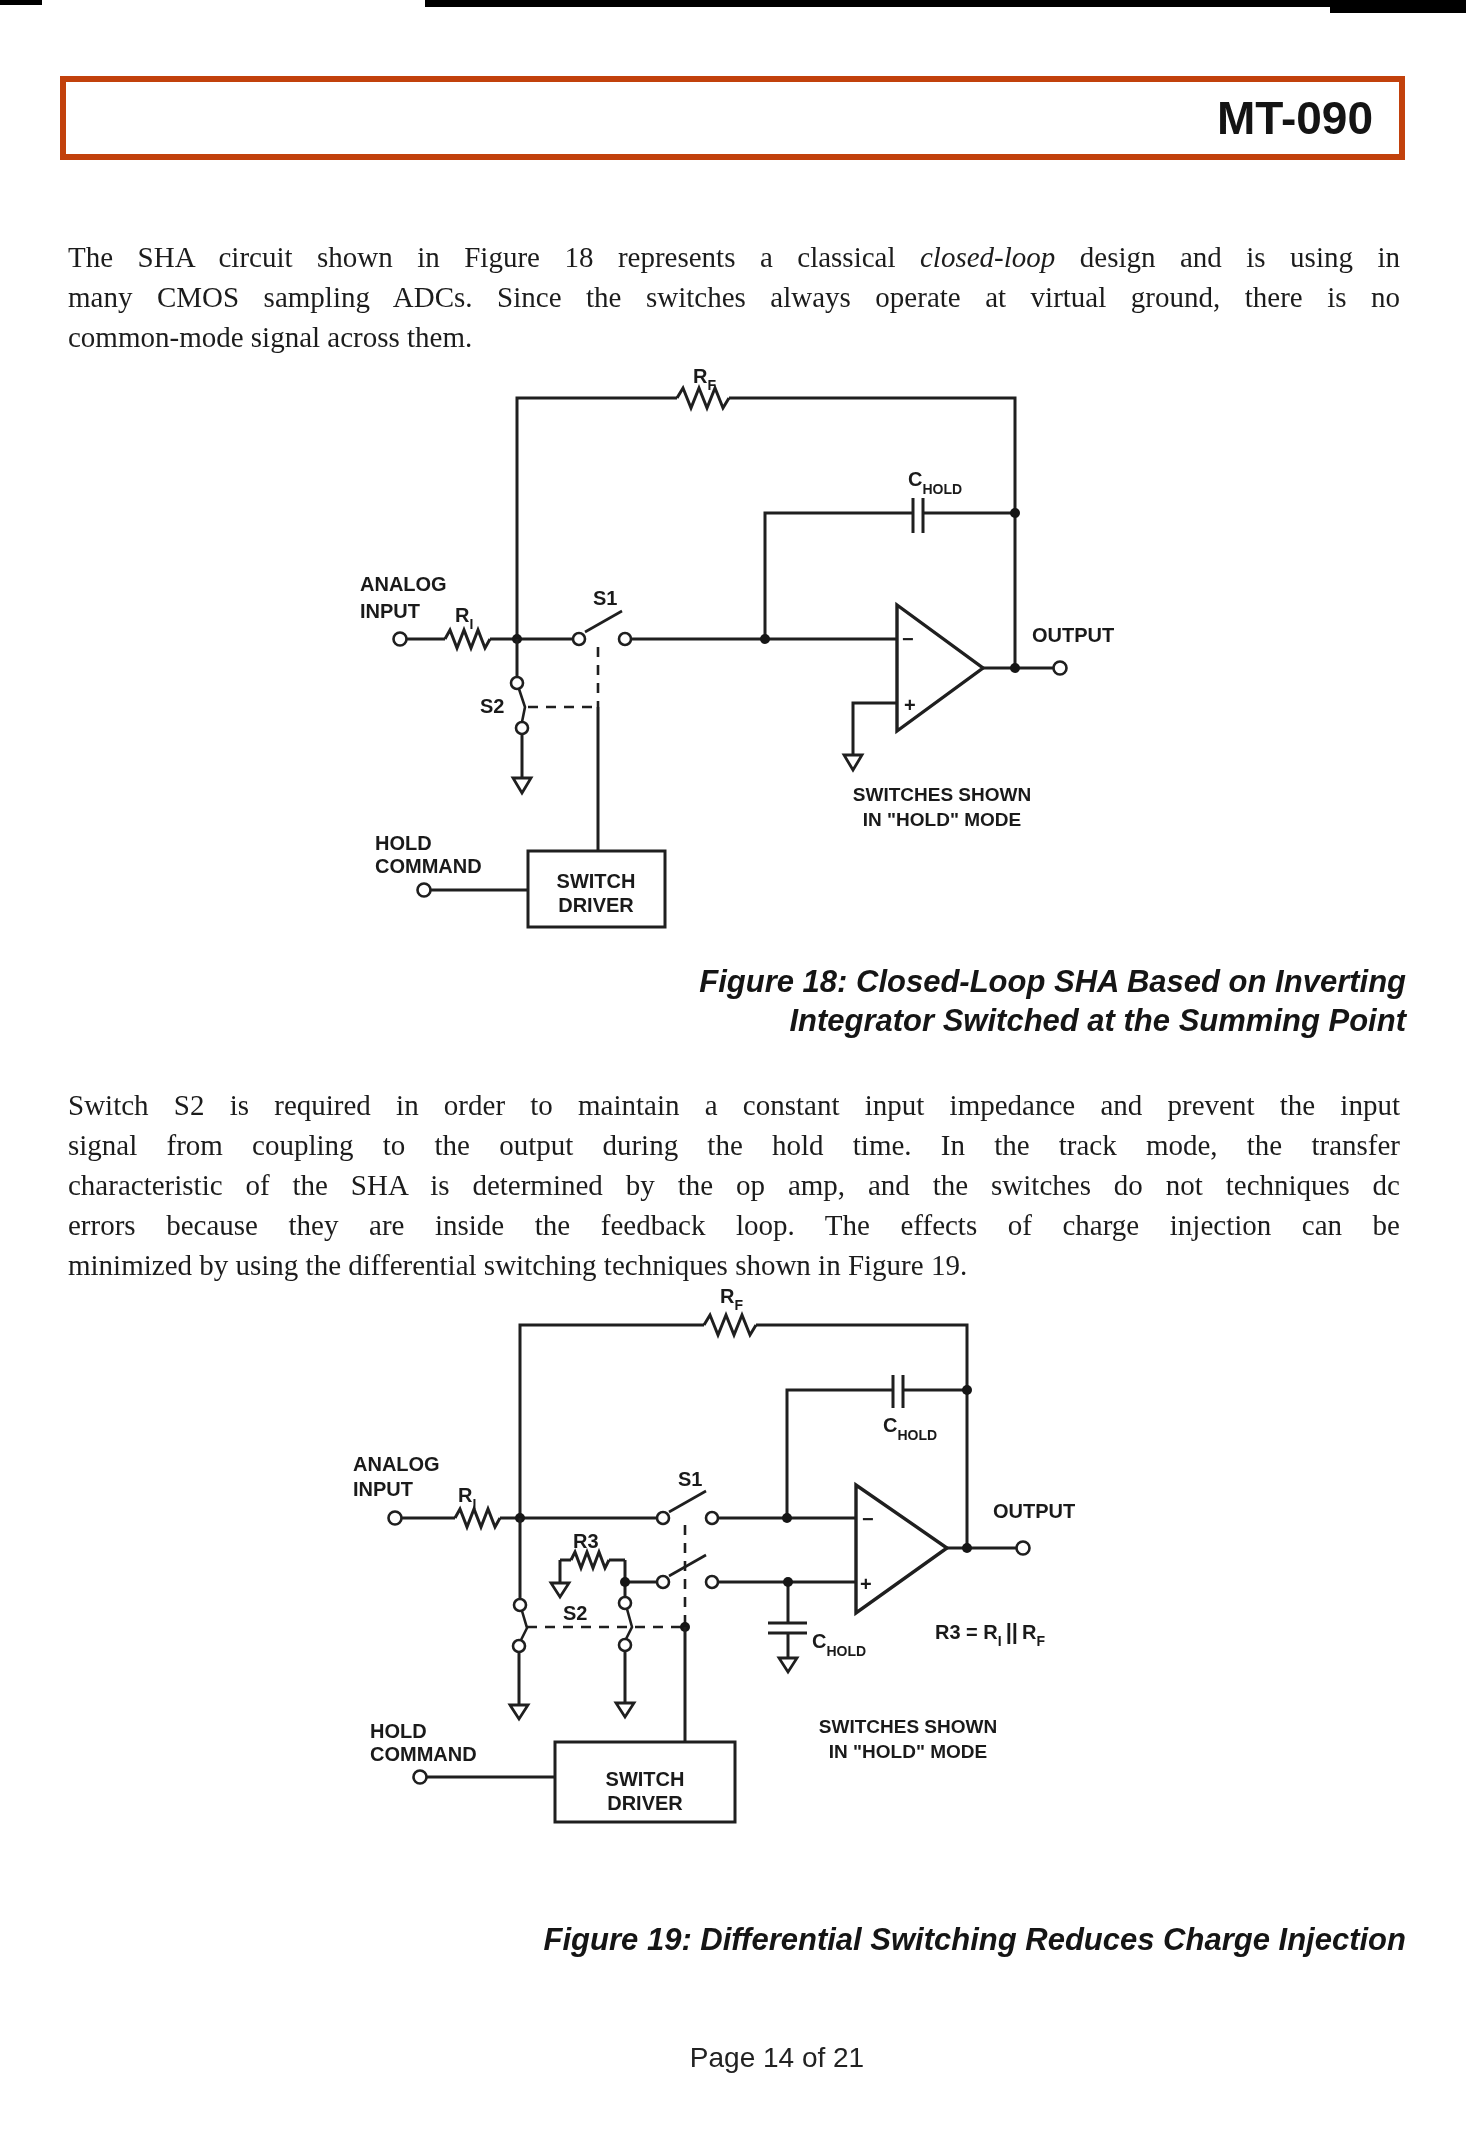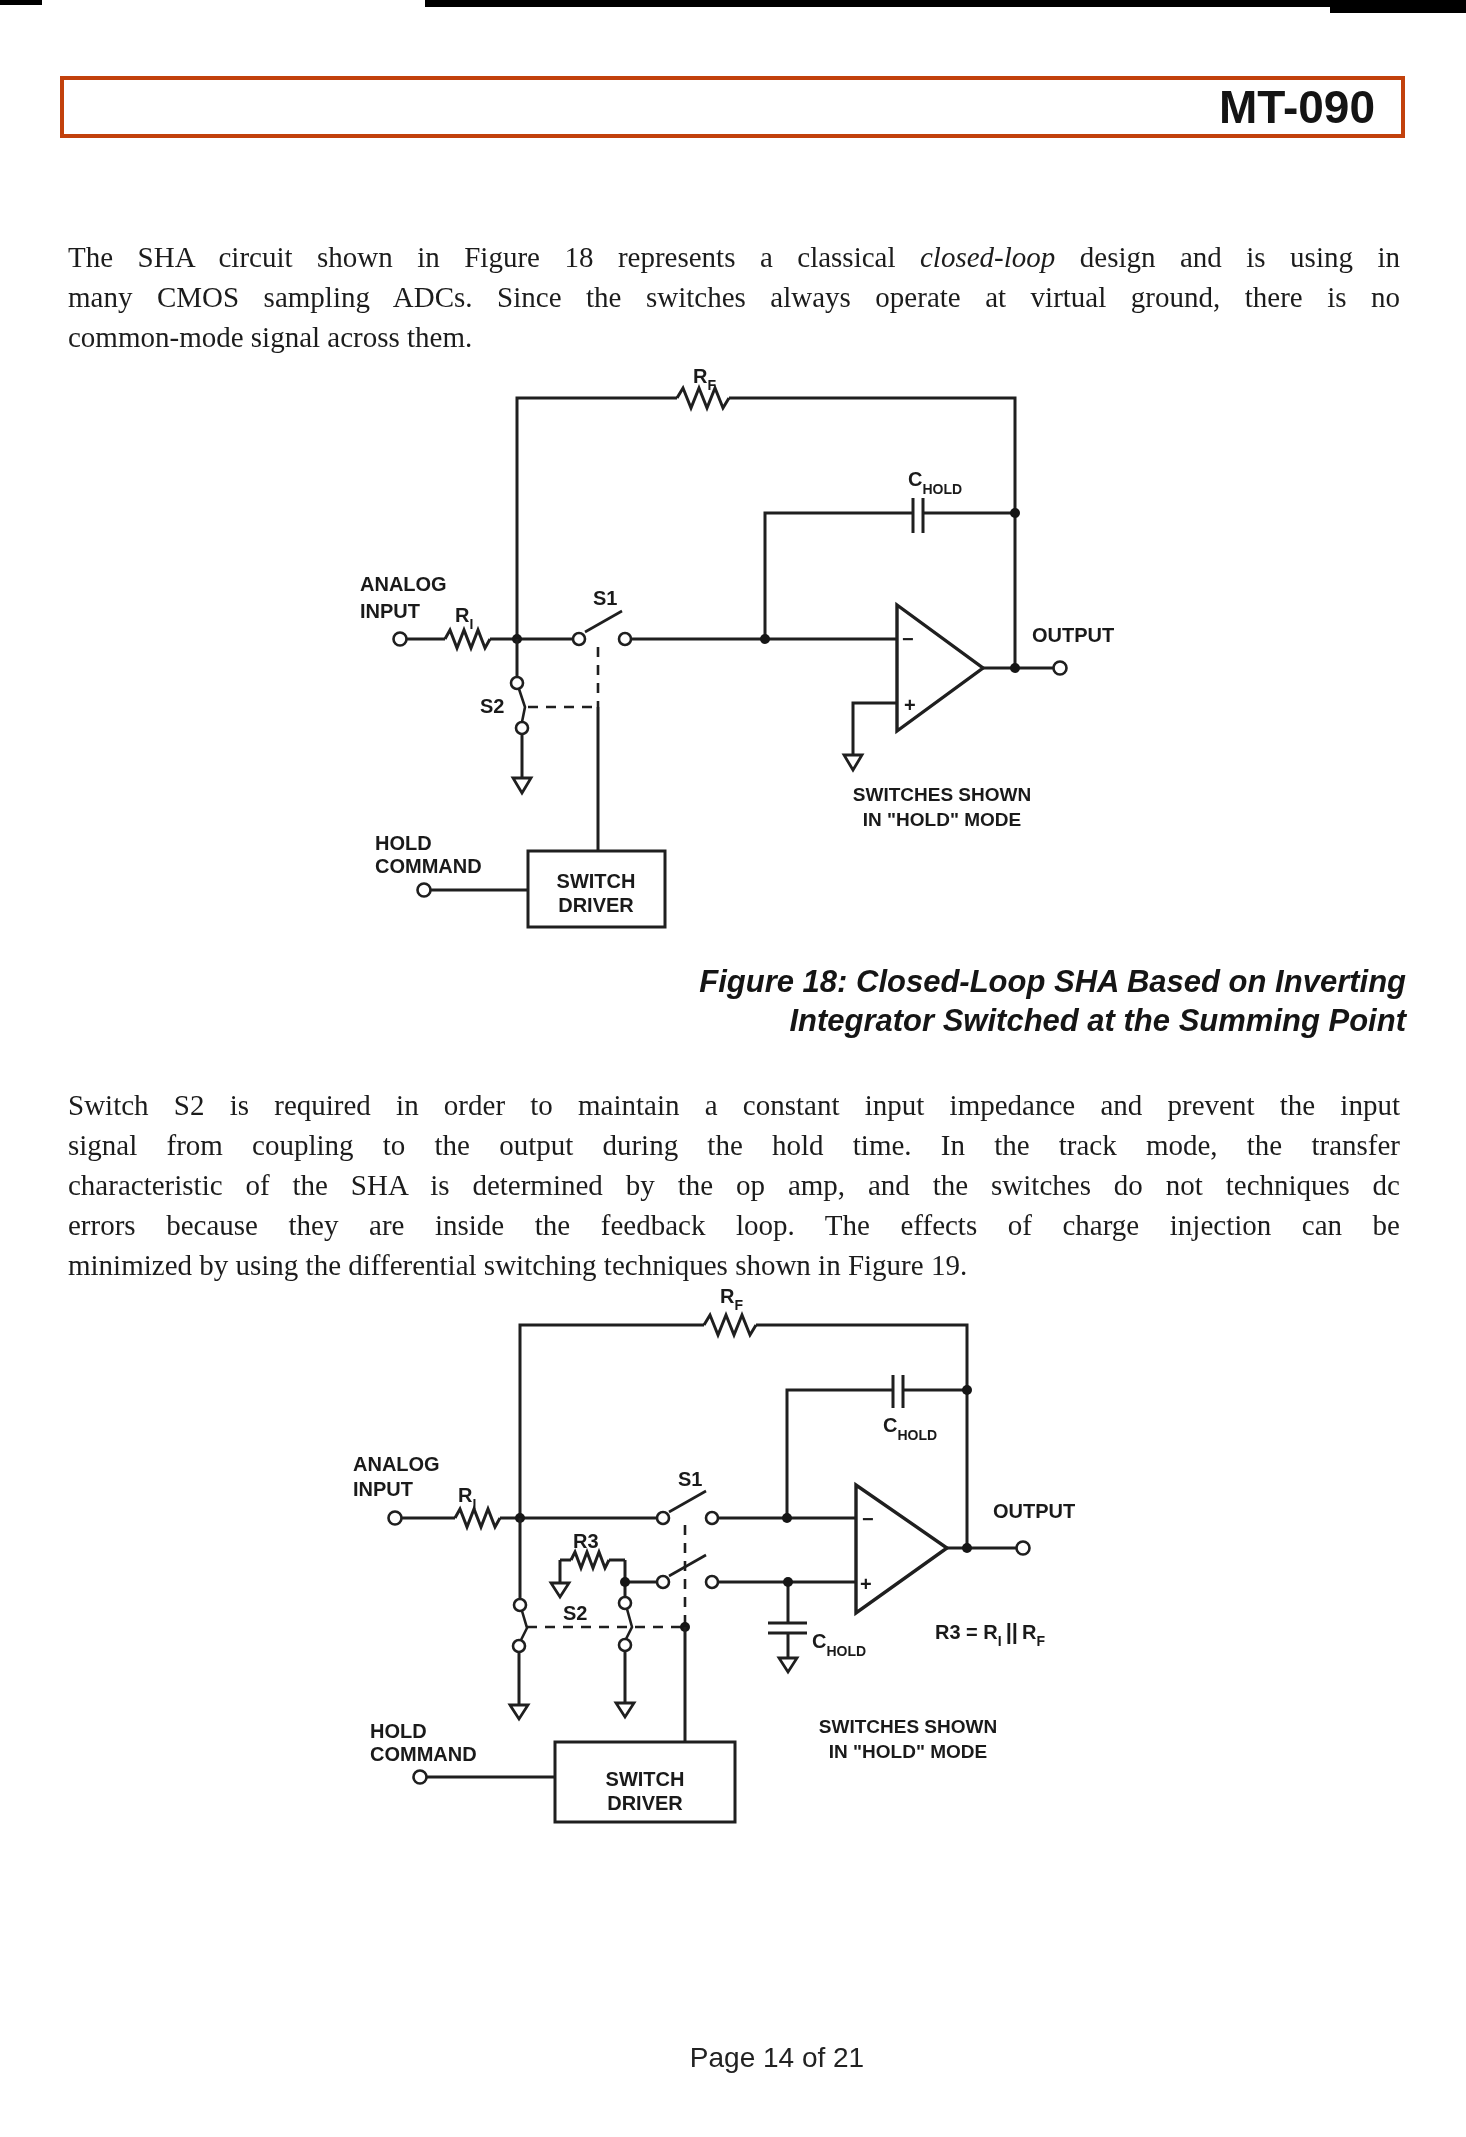--- a/index.html
+++ b/index.html
@@ -6,22 +6,22 @@
   .page{
     position:relative;
     width:1466px;height:2137px;
     background:#ffffff;
     font-family:"Liberation Serif", serif;
     color:#1a1a1a;
     overflow:hidden;
   }
   .scan-edge{position:absolute;background:#000;}
   .header-box{
-    position:absolute;left:60px;top:76px;width:1345px;height:62px;
-    border:4px solid #c2410c;box-sizing:border-box;
+    position:absolute;left:60px;top:76px;width:1345px;height:84px;
+    border:6px solid #c2410c;box-sizing:border-box;
     display:flex;align-items:center;justify-content:flex-end;
     padding-right:26px;
   }
   .doc-id{
     font-family:"Liberation Sans", sans-serif;
     font-weight:bold;font-size:46px;color:#141414;letter-spacing:0px;
   }
   .body-par{
     position:absolute;left:68px;width:1332px;
     font-size:29px;line-height:40px;color:#1c1c1c;
@@ -240,16 +240,19 @@
     <text x="365" y="535" text-anchor="middle">DRIVER</text>
     <circle class="term" cx="140" cy="502" r="6.5"></circle>
     <path class="wire" d="M147,502 H275"></path>
     <text x="90" y="463">HOLD</text>
     <text x="90" y="486">COMMAND</text>
 
     <text class="note" x="628" y="458" text-anchor="middle">SWITCHES SHOWN</text>
     <text class="note" x="628" y="483" text-anchor="middle">IN "HOLD" MODE</text>
   </svg>
 
+  <div class="fig-caption" style="top:1920px;">
+    <div>Figure 19: Differential Switching Reduces Charge Injection</div>
+  </div>
 
   <div class="footer">Page 14 of 21</div>
 
 </div>
 
 </body></html>

